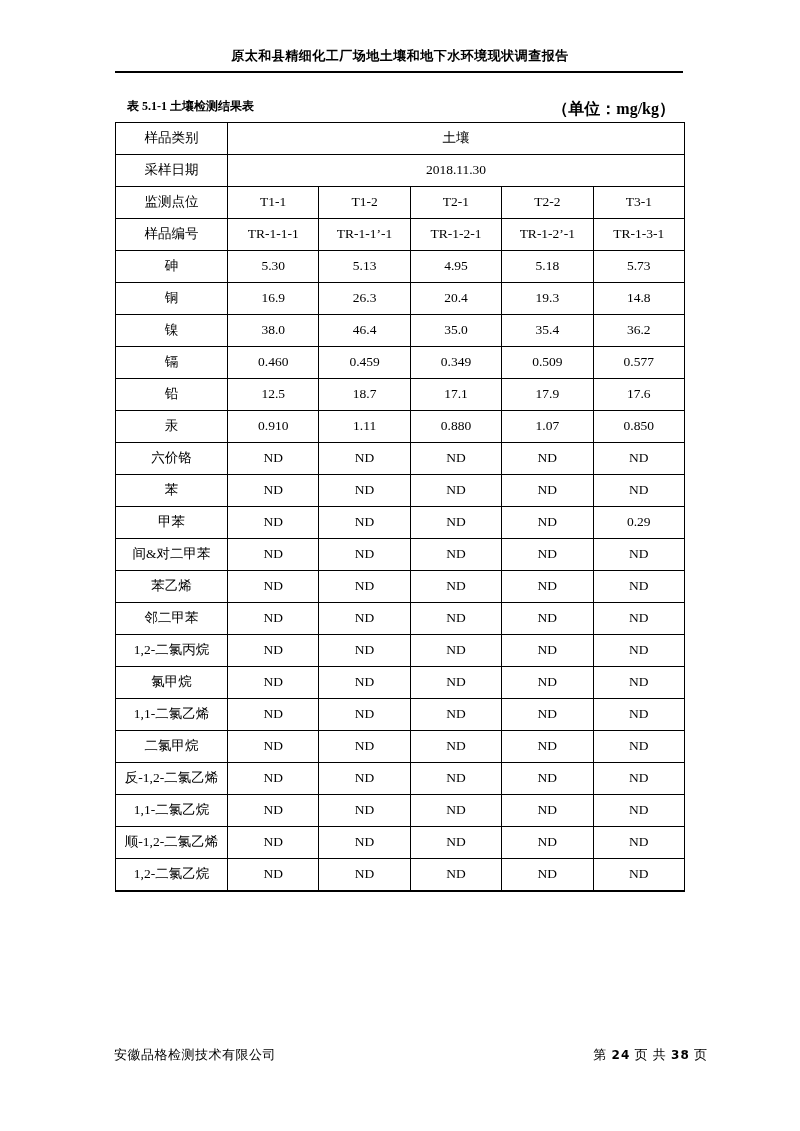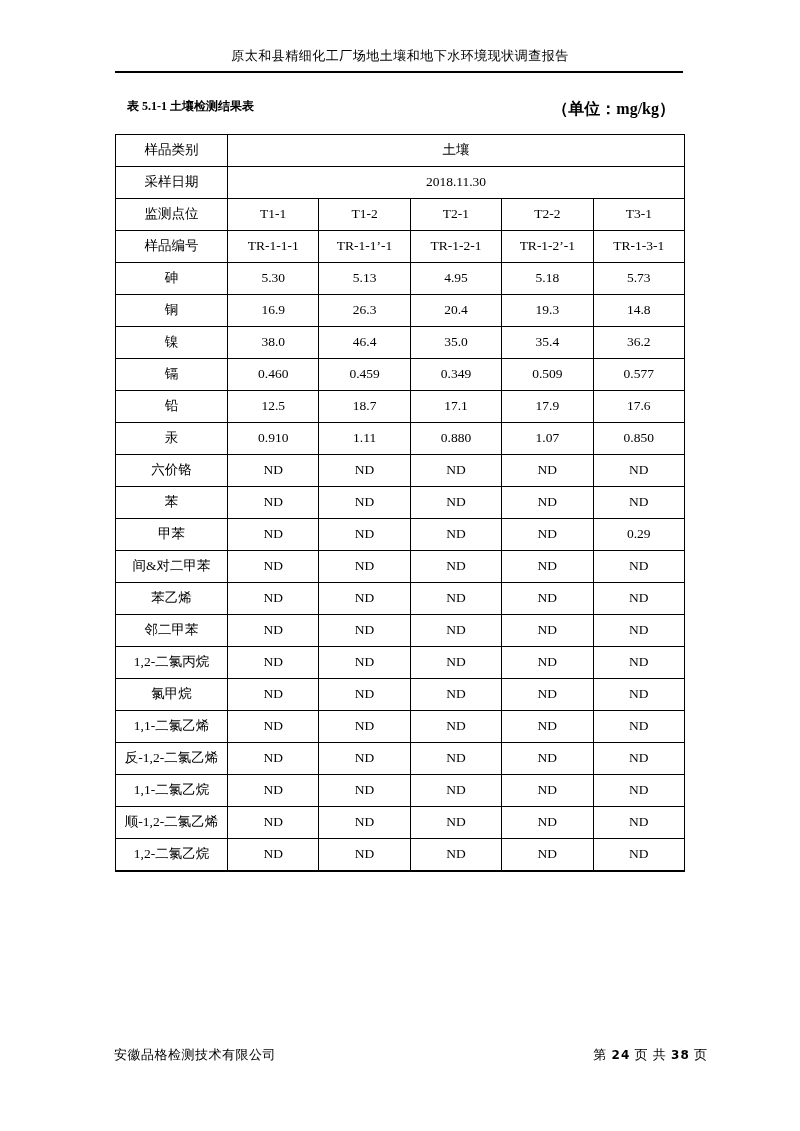--- a/index.html
+++ b/index.html
@@ -15,21 +15,21 @@
     color: #000000;
     overflow: hidden;
   }
   .page-header {
     position: absolute;
     top: 47px;
     left: 115px;
     width: 570px;
     text-align: center;
     font-size: 13px;
-    font-weight: normal;
+    font-weight: bold;
     letter-spacing: 0.5px;
   }
   .header-rule {
     position: absolute;
     top: 71px;
     left: 115px;
     width: 568px;
     height: 0;
     border-top: 2px solid #000000;
   }
@@ -56,21 +56,20 @@
   }
   table.results {
     position: absolute;
     top: 122px;
     left: 115px;
     width: 570px;
     border-collapse: collapse;
     table-layout: fixed;
     border: 1px solid #000000;
     border-bottom-width: 2px;
-    margin-top: 12px;
   }
   table.results col.label-col { width: 112px; }
   table.results td {
     border: 1px solid #000000;
     height: 31px;
     text-align: center;
     vertical-align: middle;
     font-size: 13.5px;
     padding: 0 2px;
     line-height: 1.1;
@@ -258,20 +257,28 @@
       </tr>
       <tr>
         <td>1,1-二氯乙烯</td>
         <td>ND</td>
         <td>ND</td>
         <td>ND</td>
         <td>ND</td>
         <td>ND</td>
       </tr>
       <tr>
+        <td>二氯甲烷</td>
+        <td>ND</td>
+        <td>ND</td>
+        <td>ND</td>
+        <td>ND</td>
+        <td>ND</td>
+      </tr>
+      <tr>
         <td>反-1,2-二氯乙烯</td>
         <td>ND</td>
         <td>ND</td>
         <td>ND</td>
         <td>ND</td>
         <td>ND</td>
       </tr>
       <tr>
         <td>1,1-二氯乙烷</td>
         <td>ND</td>

